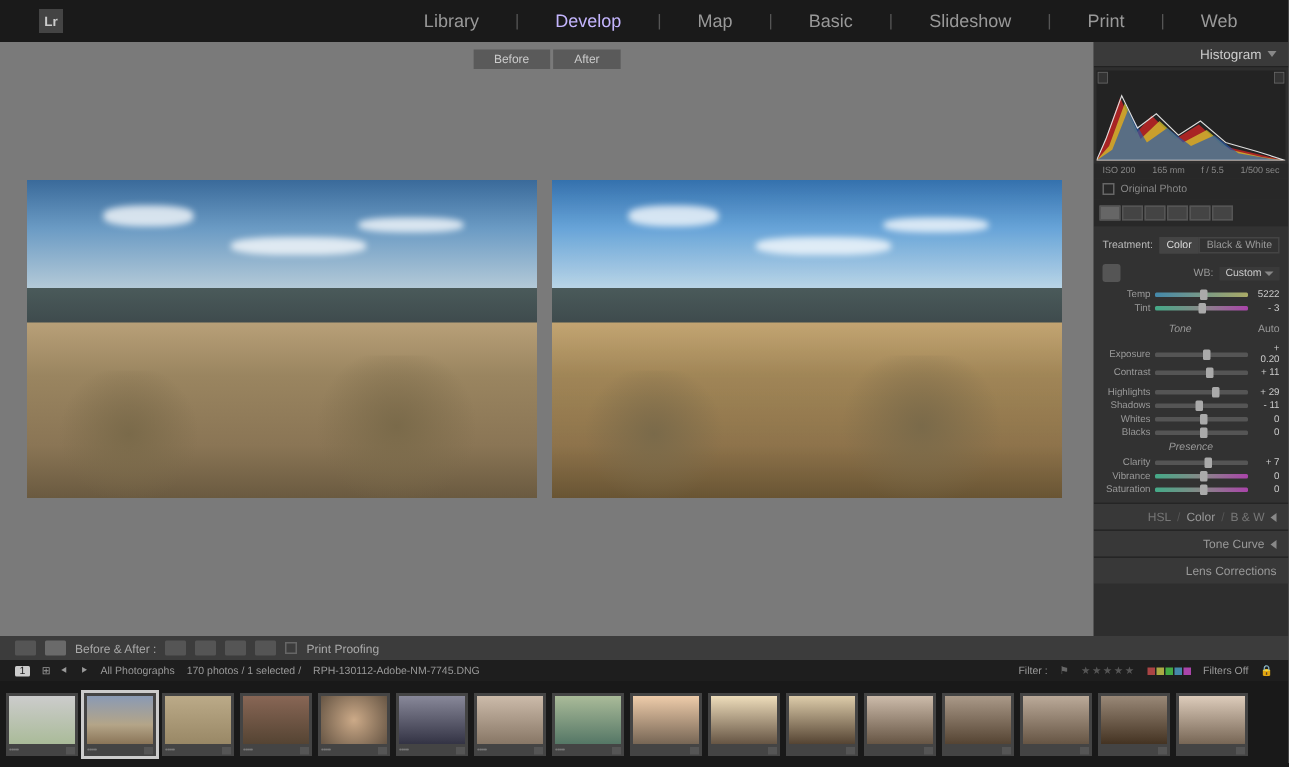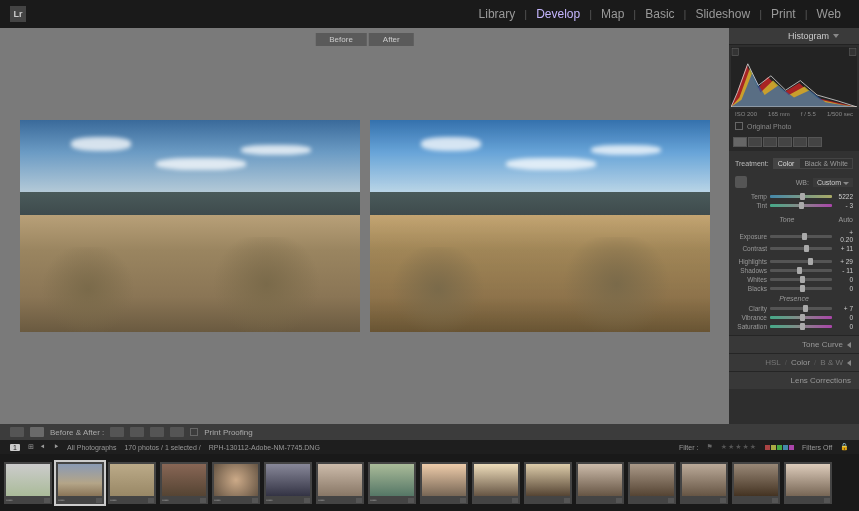--- a/index.html
+++ b/index.html
@@ -1,39 +1,39 @@
 <!DOCTYPE html>
 <html><head>
 <meta charset="utf-8">
 <style>
 *{margin:0;padding:0;box-sizing:border-box;font-family:"Segoe UI",Arial,sans-serif;-webkit-font-smoothing:antialiased}
 body{width:859px;height:511px;background:#323232;overflow:hidden;color:#bbb;font-size:10px}
-.top{height:28px;background:#1a1a1a;display:flex;align-items:center;padding:0 10px}
+.top{height:28px;background:#1a1a1a;display:flex;align-items:center;padding:0 26px}
 .lr-logo{width:16px;height:16px;background:#444;display:flex;align-items:center;justify-content:center;font-size:9px;color:#ccc;font-weight:bold;margin-right:6px}
 .brand-sub{font-size:7px;color:#888;letter-spacing:0.5px}
 .brand-main{font-size:14px;color:#ccc;letter-spacing:1px;font-weight:300}
 .brand-beta{font-size:7px;color:#666;margin-left:4px}
-.nav{margin-left:auto;display:flex;gap:1px;align-items:center}
+.nav{margin-left:auto;display:flex;gap:16px;align-items:center}
 .nav-item{color:#999;font-size:12px;padding:0 8px;cursor:pointer}
 .nav-item.active{color:#c4b5fd}
 .nav-sep{color:#555;font-size:11px}
 .main{display:flex;height:396px}
-.viewer{flex:1;background:#7a7a7a;position:relative;display:flex;align-items:center;justify-content:center;gap:10px;padding:18px}
+.viewer{flex:1;background:#7a7a7a;position:relative;display:flex;align-items:center;gap:10px;padding:18px}
 .ba-labels{position:absolute;top:5px;left:50%;transform:translateX(-50%);display:flex;gap:2px}
 .ba-label{background:#5a5a5a;color:#ccc;font-size:8px;padding:2px 14px}
 .photo{width:340px;height:212px;position:relative;overflow:hidden}
 .sky{position:absolute;top:0;left:0;right:0;height:38%;background:linear-gradient(180deg,#3a6a9a 0%,#6b9bc4 40%,#c4d4dc 100%)}
 .cloud{position:absolute;background:rgba(255,255,255,0.75);border-radius:40%;filter:blur(2px)}
 .mtn{position:absolute;top:34%;left:0;right:0;height:15%;background:linear-gradient(180deg,#4a5a5a 0%,#3a4548 100%)}
 .ground{position:absolute;top:45%;left:0;right:0;bottom:0;background:linear-gradient(180deg,#b8a078 0%,#9a8560 30%,#8a7555 70%,#6a5a40 100%)}
 .brush{position:absolute;bottom:0;background:radial-gradient(circle,#7a6a4a 0%,transparent 70%)}
 .photo.after .sky{filter:saturate(1.2) brightness(1.05)}
 .photo.after .ground{filter:contrast(1.15) saturate(1.1)}
 .right{width:130px;background:#2e2e2e;display:flex;flex-direction:column;overflow:hidden;font-size:8px}
-.panel-hdr{background:#3a3a3a;padding:3px 20px;text-align:right;color:#ccc;font-size:9px;border-bottom:1px solid #222;display:flex;justify-content:flex-end;align-items:center;gap:4px}
+.panel-hdr{background:#3a3a3a;padding:3px 8px;text-align:right;color:#ccc;font-size:9px;border-bottom:1px solid #222;display:flex;justify-content:flex-end;align-items:center;gap:4px}
 .histogram{height:60px;background:#232323;position:relative;margin:2px}
 .hist-svg{width:100%;height:100%}
 .hist-info{display:flex;justify-content:space-between;padding:2px 6px;font-size:6px;color:#888;background:#282828}
 .orig{padding:3px 6px;font-size:7px;color:#888;background:#282828;display:flex;align-items:center;gap:4px}
 .view-icons{display:flex;gap:1px;padding:4px;background:#282828}
 .view-icon{width:14px;height:10px;background:#444;border:1px solid #555}
 .view-icon.active{background:#666}
 .basic-body{padding:4px 6px;background:#323232}
 .treat-row{display:flex;justify-content:space-between;align-items:center;padding:3px 0;font-size:7px}
 .treat-opts{display:flex;gap:0}
@@ -244,29 +244,29 @@
       <div class="slider-row">
           <span class="slider-label">Saturation</span>
           <div class="slider-track gradient-track">
             <div class="slider-thumb" style="left:48%"></div>
           </div>
           <span class="slider-val">0</span>
         </div>
     </div>
 
     <div class="collapsed-panel">
-        <span>Tone Curve</span>
-        <span class="tri left"></span>
-      </div>
-    <div class="collapsed-panel">
         <span style="color:#777">HSL</span>
         <span style="color:#555">/</span>
         <span>Color</span>
         <span style="color:#555">/</span>
         <span style="color:#777">B &amp; W</span>
+        <span class="tri left"></span>
+      </div>
+    <div class="collapsed-panel">
+        <span>Tone Curve</span>
         <span class="tri left"></span>
       </div>
     <div class="collapsed-panel">
         <span>Lens Corrections</span>
       </div>
 
   </div>
 </div>
 
 <div class="toolbar">

